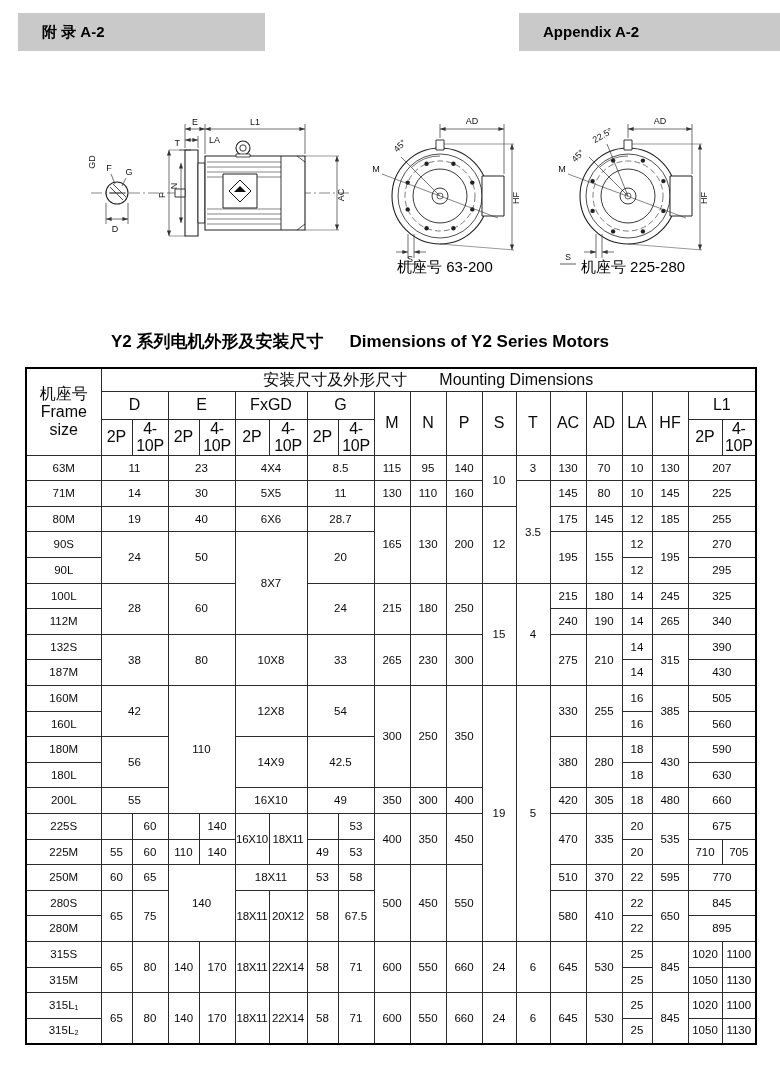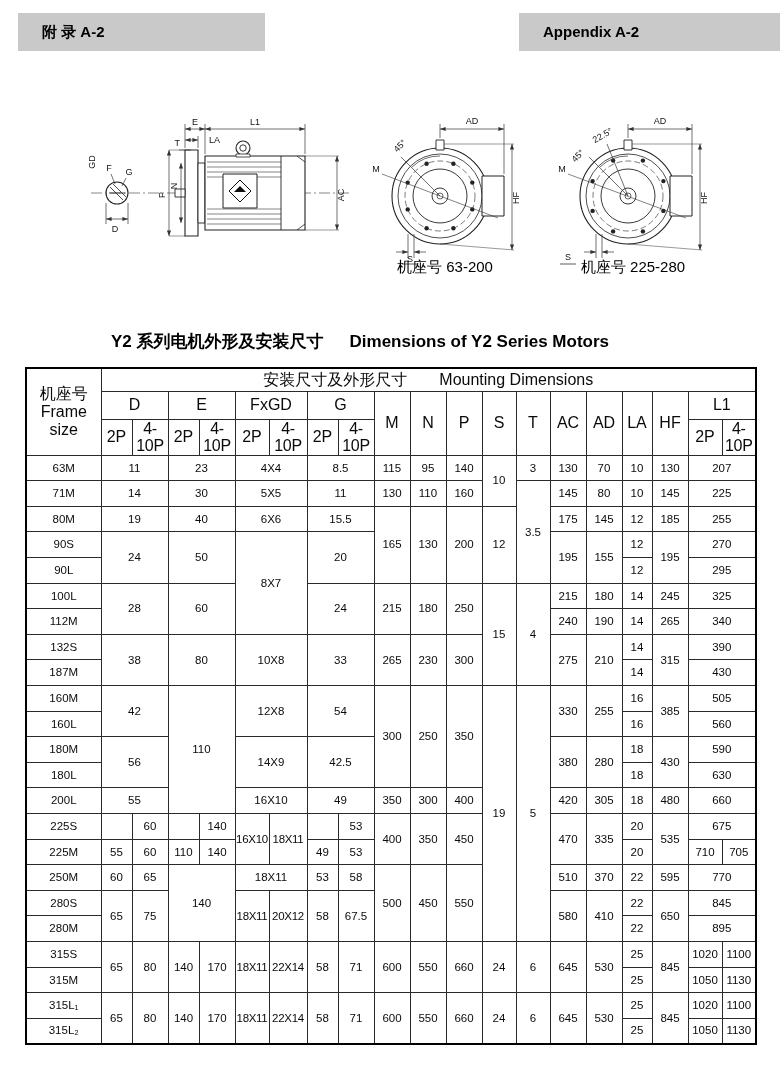--- a/index.html
+++ b/index.html
@@ -338,21 +338,21 @@
         <td>80</td>
         <td>10</td>
         <td>145</td>
         <td colspan="2">225</td>
       </tr>
       <tr>
         <td class="frame">80M</td>
         <td colspan="2">19</td>
         <td colspan="2">40</td>
         <td colspan="2">6X6</td>
-        <td colspan="2">15.5</td>
+        <td colspan="2">28.7</td>
         <td rowspan="3">165</td>
         <td rowspan="3">130</td>
         <td rowspan="3">200</td>
         <td rowspan="3">12</td>
         <td>175</td>
         <td>145</td>
         <td>12</td>
         <td>185</td>
         <td colspan="2">255</td>
       </tr>

